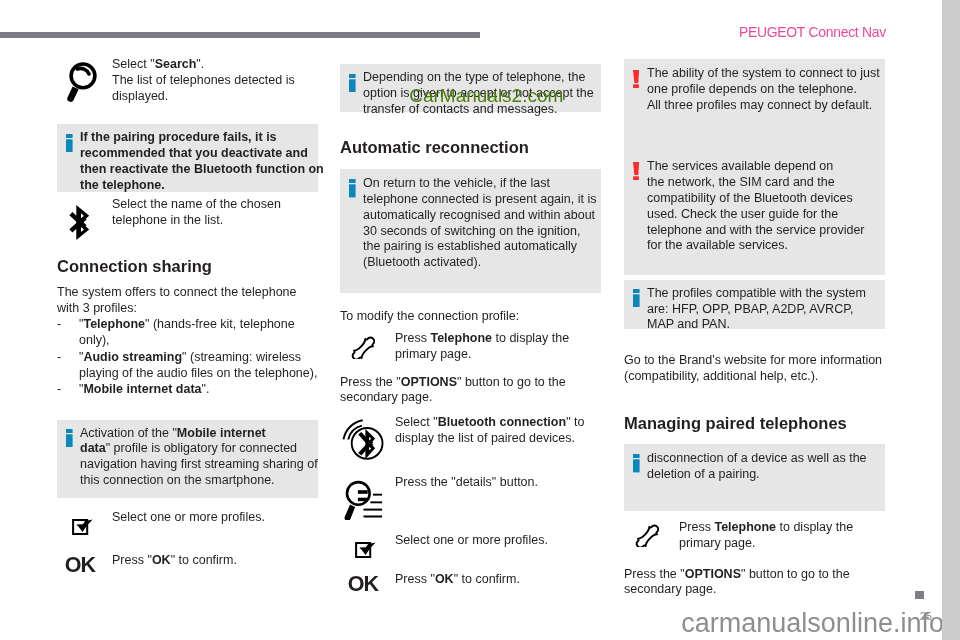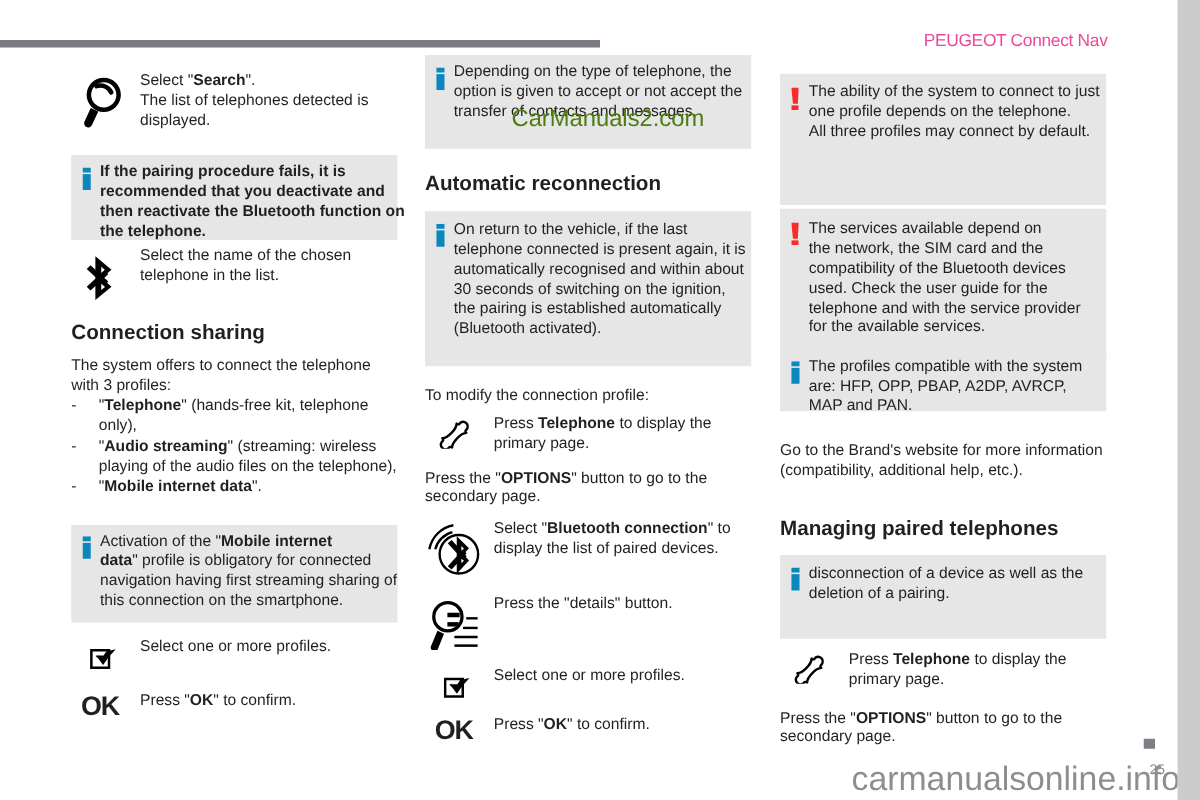--- a/index.html
+++ b/index.html
@@ -130,21 +130,21 @@
         </div>
       </div>
       <div>
         <span class="okico" style="left:7.8px;top:554.5px;">OK</span>
         <div class="blk" style="left:55px;top:552.8000000000001px;">
           <div class="ln">Press "<b>OK</b>" to confirm.</div>
         </div>
       </div>
     </div>
   <div class="col" id="col2" style="left: 340px;">
-      <div class="note" style="top:44px;height:75px;padding-left:28px;">
+      <div class="note" style="top:64px;height:48px;padding-left:28px;">
         <span class="badge" style="top:9.700000000000003px;">
           <svg width="6.6" height="18.5" viewBox="0 0 6.6 18.5" xmlns="http://www.w3.org/2000/svg">
             <rect x="0" y="0" width="6.6" height="4.0" fill="#0b87be"></rect>
             <rect x="0" y="5.3" width="6.6" height="13.1" fill="#0b87be"></rect>
           </svg>
         </span>
         <div class="blk" style="left:23px;top:6.299999999999997px;">
           <div class="ln">Depending on the type of telephone, the</div>
           <div class="ln">option is given to accept or not accept the</div>
           <div class="ln">transfer of contacts and messages.</div>
@@ -243,21 +243,21 @@
             <path d="M0 0 H6.1 L5.3 13.0 H1.4 Z" fill="#fa2b2b"></path>
             <rect x="0.1" y="14.3" width="5.8" height="3.8" fill="#fa2b2b"></rect>
           </svg>
         </span>
         <div class="blk" style="left:23px;top:6.899999999999999px;">
           <div class="ln">The ability of the system to connect to just</div>
           <div class="ln">one profile depends on the telephone.</div>
           <div class="ln">All three profiles may connect by default.</div>
         </div>
       </div>
-      <div class="note" style="top:151.2px;height:124px;margin-top:16px;">
+      <div class="note" style="top:151.2px;height:124px;">
         <span class="badge" style="top:11.100000000000023px;">
           <svg width="6.2" height="18.2" viewBox="0 0 6.2 18.2" xmlns="http://www.w3.org/2000/svg">
             <path d="M0 0 H6.1 L5.3 13.0 H1.4 Z" fill="#fa2b2b"></path>
             <rect x="0.1" y="14.3" width="5.8" height="3.8" fill="#fa2b2b"></rect>
           </svg>
         </span>
         <div class="blk" style="left:23px;top:7.700000000000017px;">
           <div class="ln">The services available depend on</div>
           <div class="ln">the network, the SIM card and the</div>
           <div class="ln">compatibility of the Bluetooth devices</div>

